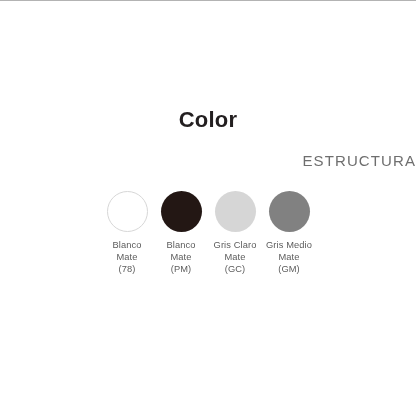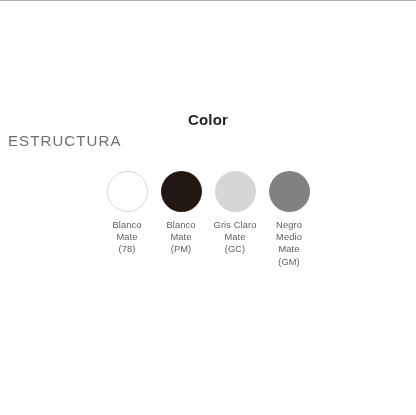--- a/index.html
+++ b/index.html
@@ -22,36 +22,36 @@
     border-top: 1px solid #b3b3b3;
     box-sizing: border-box;
   }
   .content {
     position: absolute;
     left: 0;
     right: 0;
     top: 108px;
   }
   .title {
-    font-size: 15px;
+    font-size: 22px;
     font-weight: bold;
     color: #231f20;
     text-align: center;
     letter-spacing: 0.2px;
     line-height: 22px;
     margin: 0;
   }
   .subtitle {
     font-size: 15px;
     font-weight: normal;
     color: #6e6e6e;
-    text-align: left;
+    text-align: right;
     letter-spacing: 1.1px;
     line-height: 20px;
-    margin: 0 0 0 0;
+    margin: 20px 0 0 0;
     padding-left: 8px;
   }
   .swatch-row {
     margin-top: 18px;
     display: flex;
     justify-content: center;
     align-items: flex-start;
     gap: 0;
     padding: 0 10px;
     box-sizing: border-box;
@@ -119,20 +119,20 @@
             <div class="dot" style="background: rgb(214, 214, 214);"></div>
           </div>
           <div class="caption">Gris Claro
 Mate
 (GC)</div>
         </div>
         <div class="swatch-item">
           <div class="dot-wrap">
             <div class="dot" style="background: rgb(129, 129, 129);"></div>
           </div>
-          <div class="caption">Negro Medio
+          <div class="caption">Gris Medio
 Mate
 (GM)</div>
         </div>
       </div>
 
   </div>
 </div>
 
 </body></html>

